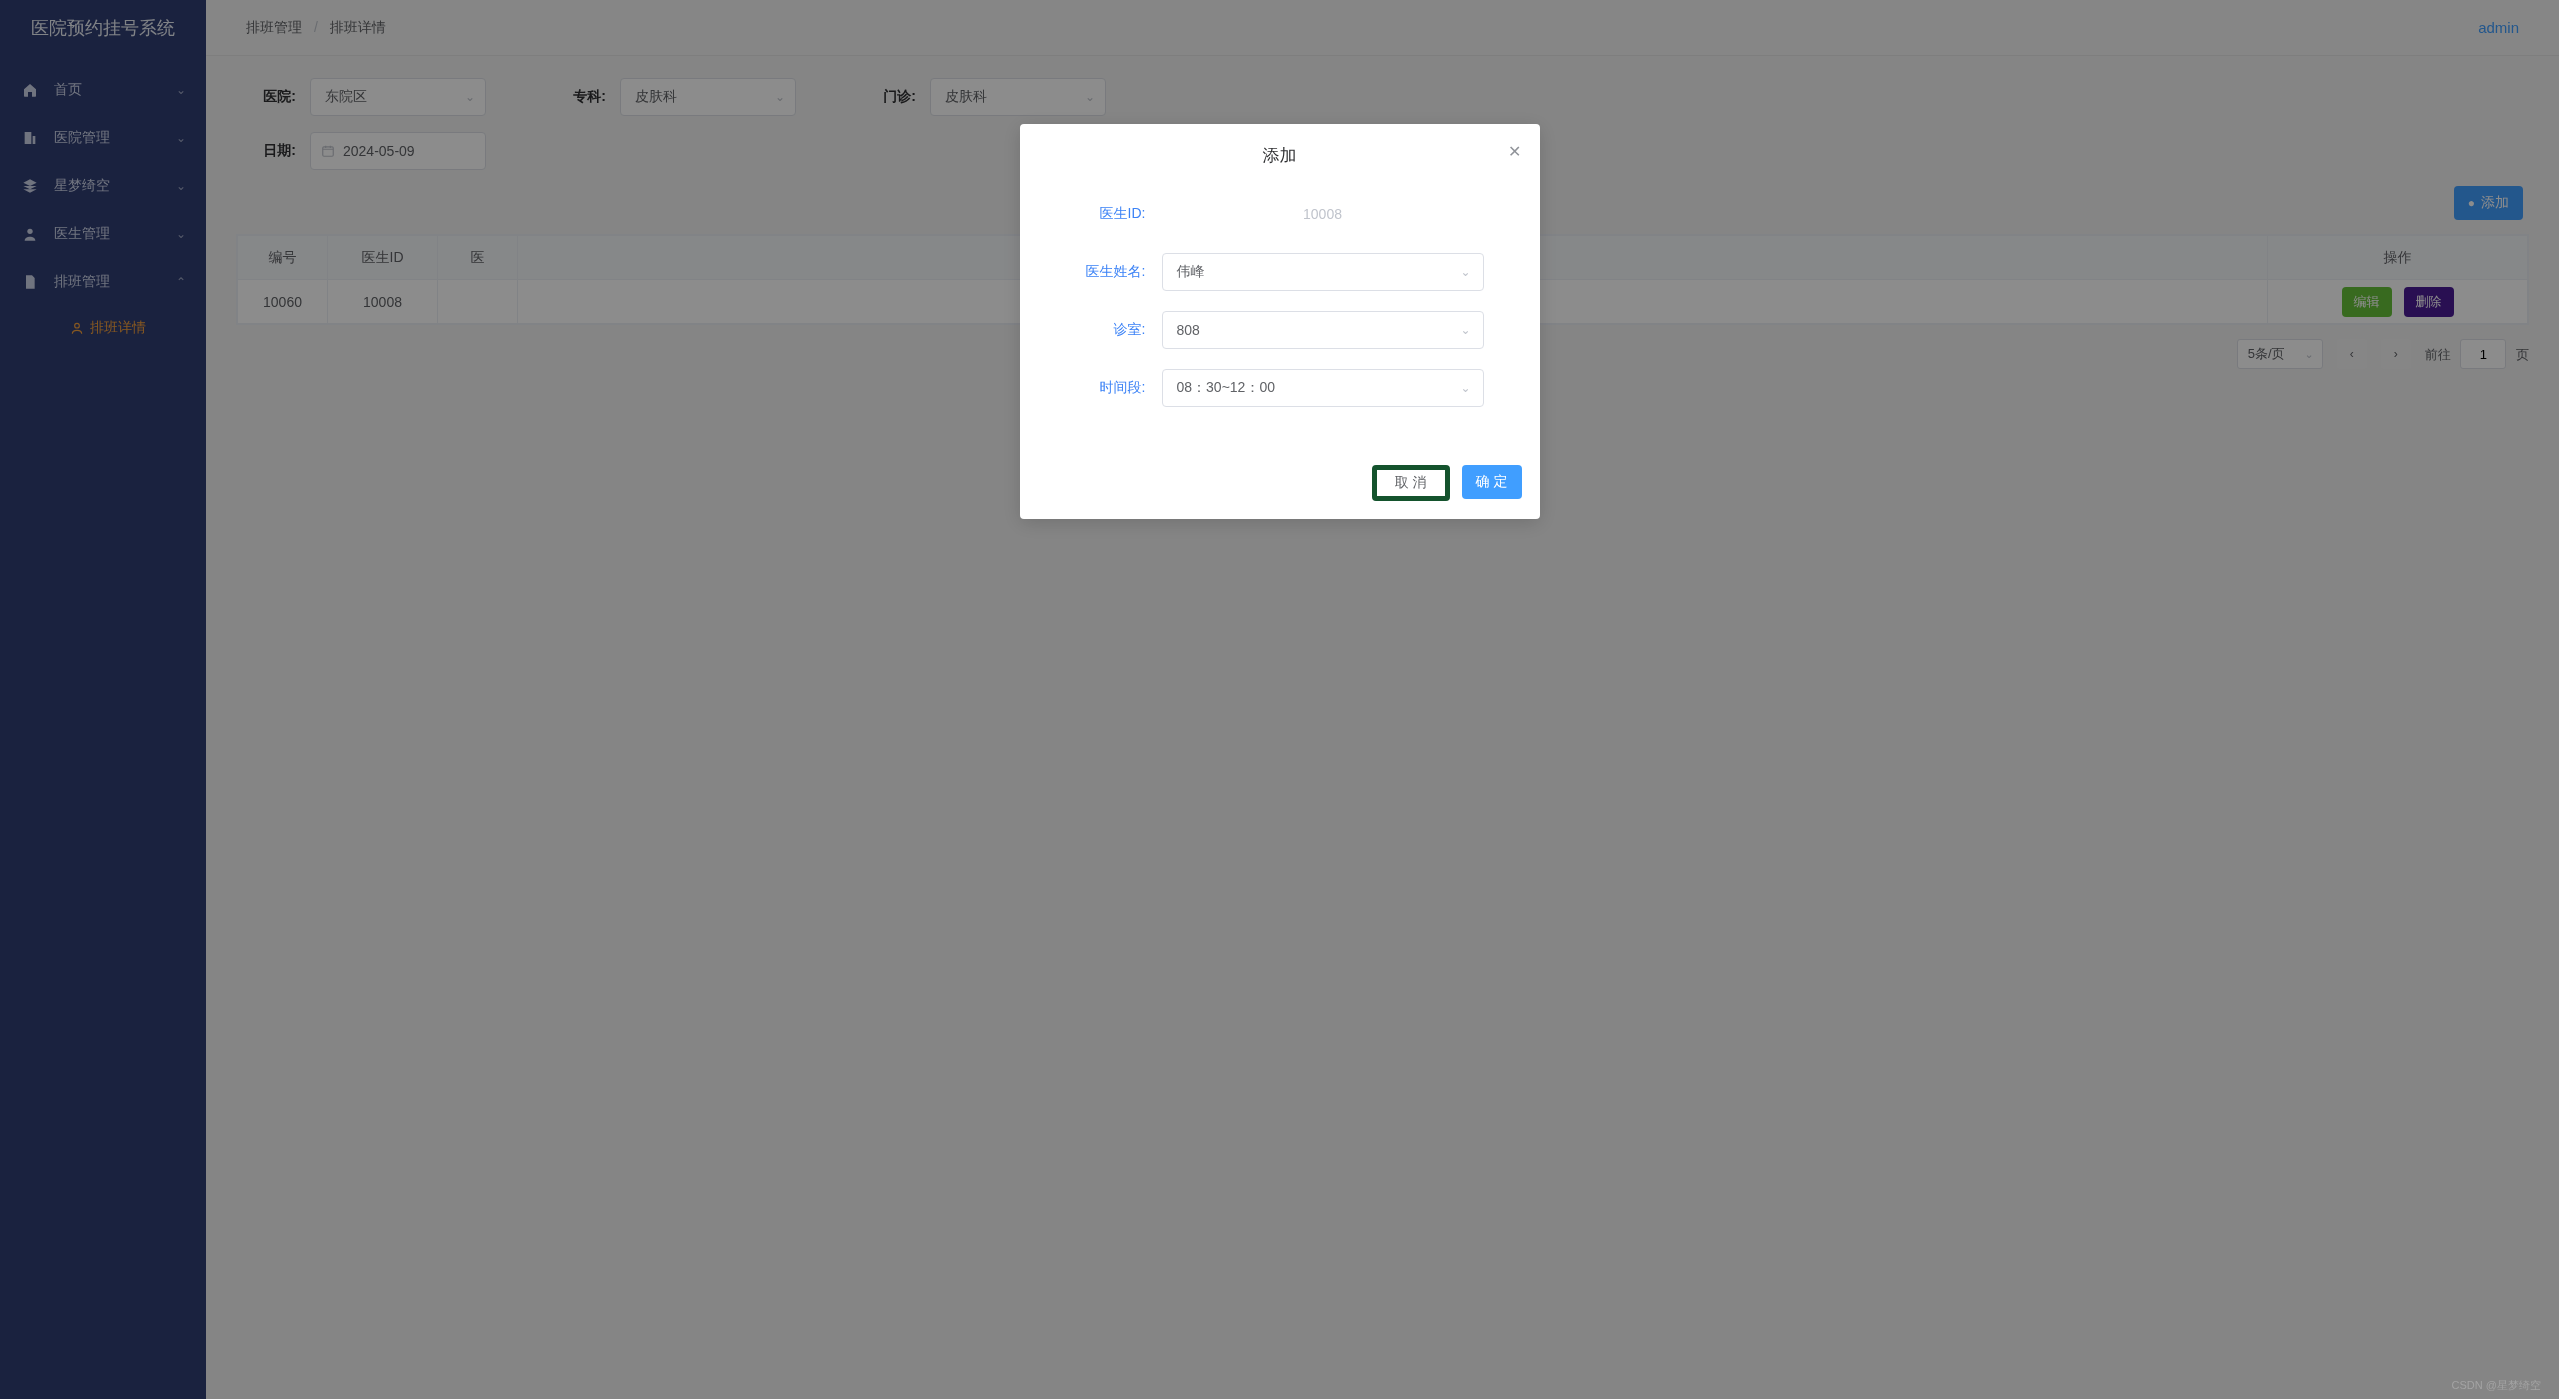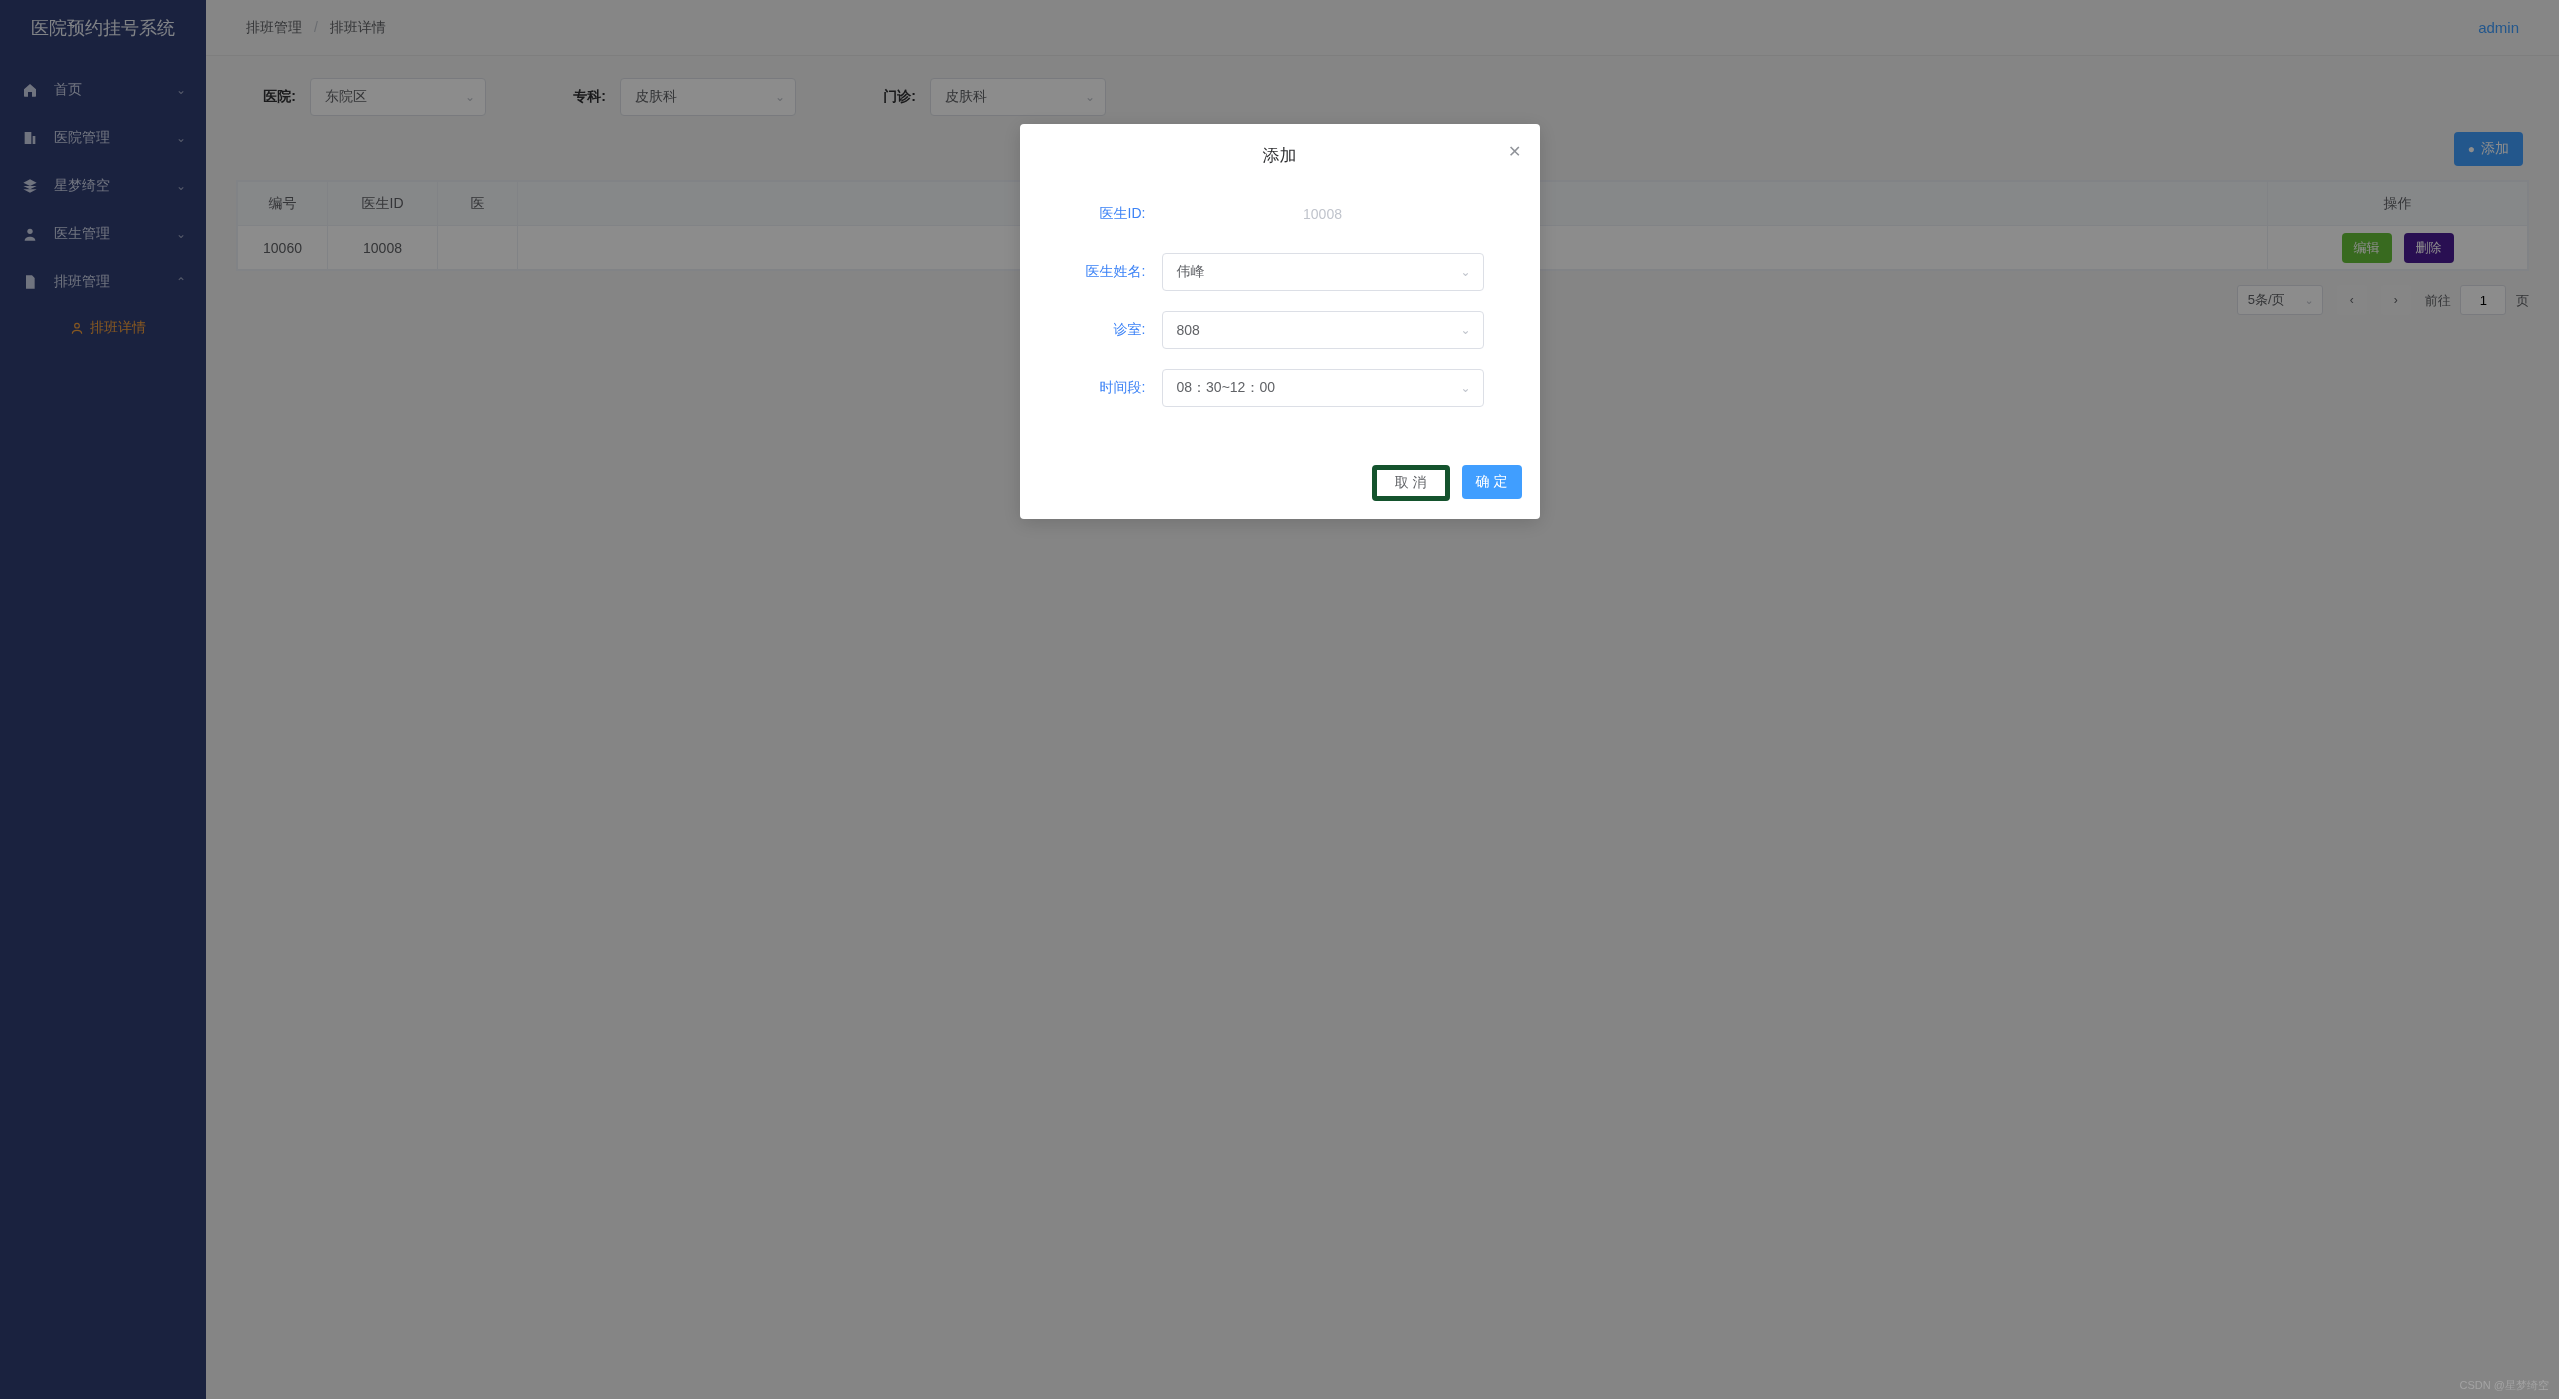--- a/index.html
+++ b/index.html
@@ -50,21 +50,21 @@
 .modal-title { font-size: 17px; color: #303133; }
 .modal-close { position: absolute; right: 18px; top: 18px; color: #909399; font-size: 16px; cursor: pointer; }
 .modal-body { padding: 20px 56px 10px 36px; }
 .form-row { display: flex; align-items: center; margin-bottom: 20px; }
 .form-row .frl { width: 90px; text-align: right; color: #3b82f6; margin-right: 16px; }
 .form-row .frv { flex: 1; }
 .input-disabled { width: 100%; height: 38px; display: flex; align-items: center; justify-content: center; color: #c0c4cc; border-radius: 4px; }
 .form-select { width: 100%; height: 38px; border: 1px solid #dcdfe6; border-radius: 4px; display: flex; align-items: center; padding: 0 30px 0 14px; color: #606266; position: relative; cursor: pointer; }
 .form-select .sel-chevron { position: absolute; right: 12px; color: #c0c4cc; font-size: 12px; }
 .modal-footer { display: flex; justify-content: flex-end; gap: 12px; padding: 28px 18px 18px; }
-.watermark { position: fixed; right: 10px; bottom: 6px; color: #b8b8b8; font-size: 11px; opacity: 0.6; }
+.watermark { position: fixed; right: 18px; bottom: 6px; color: #b8b8b8; font-size: 11px; opacity: 0.6; }
 svg { display: block; }
 </style>
 </head>
 <body>
 
 <div class="app">
   <aside class="sidebar">
     <div class="logo">医院预约挂号系统</div>
     <nav class="menu">
       <div class="menu-item">
@@ -149,20 +149,34 @@
           <div class="select">
             <span>皮肤科</span>
             <span class="sel-chevron">⌄</span>
           </div>
         </div>
         <div class="filter-item">
           <span class="fl">门诊:</span>
           <div class="select">
             <span>皮肤科</span>
             <span class="sel-chevron">⌄</span>
+          </div>
+        </div>
+      </div>
+      <div class="filter-row">
+        <div class="filter-item">
+          <span class="fl">日期:</span>
+          <div class="select date">
+            <span class="date-icon">
+                <svg width="14" height="14" viewBox="0 0 24 24" fill="none" stroke="currentColor" stroke-width="2">
+                  <rect x="3" y="5" width="18" height="16" rx="2"></rect>
+                  <path d="M3 9h18M8 3v4M16 3v4"></path>
+                </svg>
+              </span>
+            <span>2024-05-09</span>
           </div>
         </div>
       </div>
 
       <div class="actions-bar">
         <div class="btn btn-primary">
           <span class="plus">●</span>
           <span>添加</span>
         </div>
       </div>

